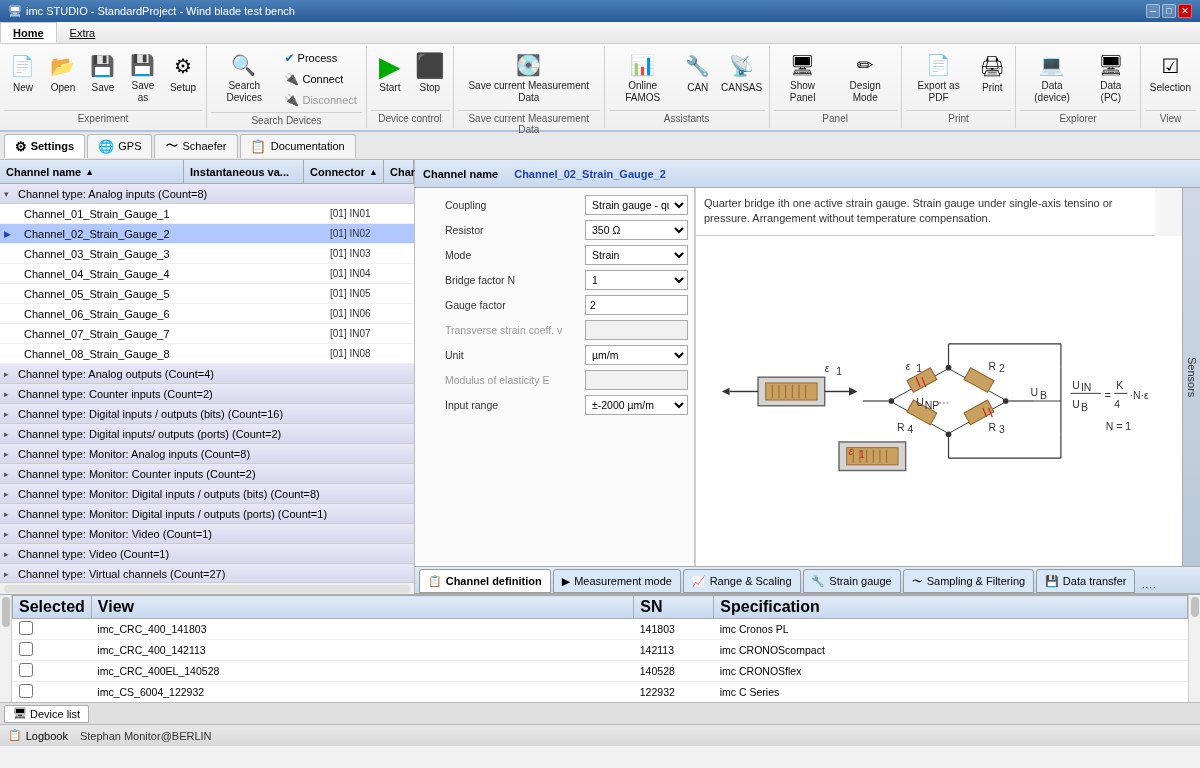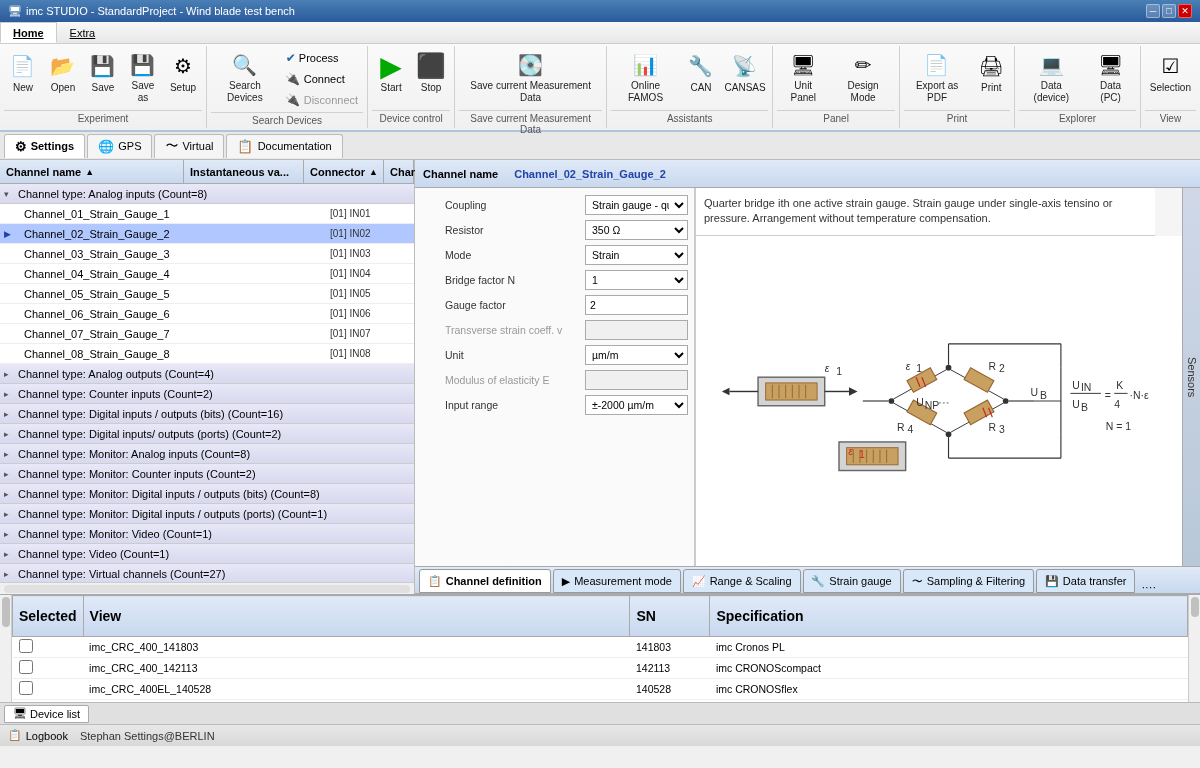--- a/index.html
+++ b/index.html
@@ -326,22 +326,22 @@
       border-radius: 3px 3px 0 0;
       height: 24px;
       font-size: 10.5px;
       white-space: nowrap;
     }
     .bottom-tab.active { background: #fff; font-weight: bold; }
     .device-table { width: 100%; border-collapse: collapse; }
     .device-table th {
       background: linear-gradient(to bottom, #e0eaf8, #c8d8ee);
       border: 1px solid #aaa;
-      padding: 12px 6px;
-      font-size: 14px;
+      padding: 2px 6px;
+      font-size: 16px;
       text-align: left;
       cursor: pointer;
     }
     .device-table td {
       border-bottom: 1px solid #eee;
       padding: 2px 6px;
       font-size: 10.5px;
     }
     .device-checkbox { width: 14px; height: 14px; }
     .device-list-tabs {
@@ -513,21 +513,21 @@
         <div class="ribbon-btn-label">CANSAS</div>
       </div>
     </div>
     <div class="ribbon-group-label">Assistants</div>
   </div>
 
   <div class="ribbon-group">
     <div class="ribbon-group-items">
       <div class="ribbon-btn">
         <div class="ribbon-btn-icon">🖥</div>
-        <div class="ribbon-btn-label">Unit Panel</div>
+        <div class="ribbon-btn-label">Show Panel</div>
       </div>
       <div class="ribbon-btn">
         <div class="ribbon-btn-icon">✏</div>
         <div class="ribbon-btn-label">Design Mode</div>
       </div>
     </div>
     <div class="ribbon-group-label">Panel</div>
   </div>
 
   <div class="ribbon-group">
@@ -573,21 +573,21 @@
   <div class="tab-item active">
     <span class="tab-icon">⚙</span>
     <span>Settings</span>
   </div>
   <div class="tab-item">
     <span class="tab-icon">🌐</span>
     <span>GPS</span>
   </div>
   <div class="tab-item">
     <span class="tab-icon">〜</span>
-    <span>Virtual</span>
+    <span>Schaefer</span>
   </div>
   <div class="tab-item">
     <span class="tab-icon">📋</span>
     <span>Documentation</span>
   </div>
 </div>
 
 <div style="display:flex; flex-direction: column; height: calc(768px - 22px - 22px - 88px - 28px - 22px - 22px);">
   <div class="main-area" style="flex:1; min-height: 0;">
 
@@ -994,14 +994,14 @@
       </div>
     </div>
   </div>
 </div>
 
 <div class="statusbar">
   <div class="status-log">
     <span>📋</span>
     <span>Logbook</span>
   </div>
-  <span class="status-user">Stephan Settings@BERLIN</span>
+  <span class="status-user">Stephan Monitor@BERLIN</span>
 </div>
 
 </body></html>

